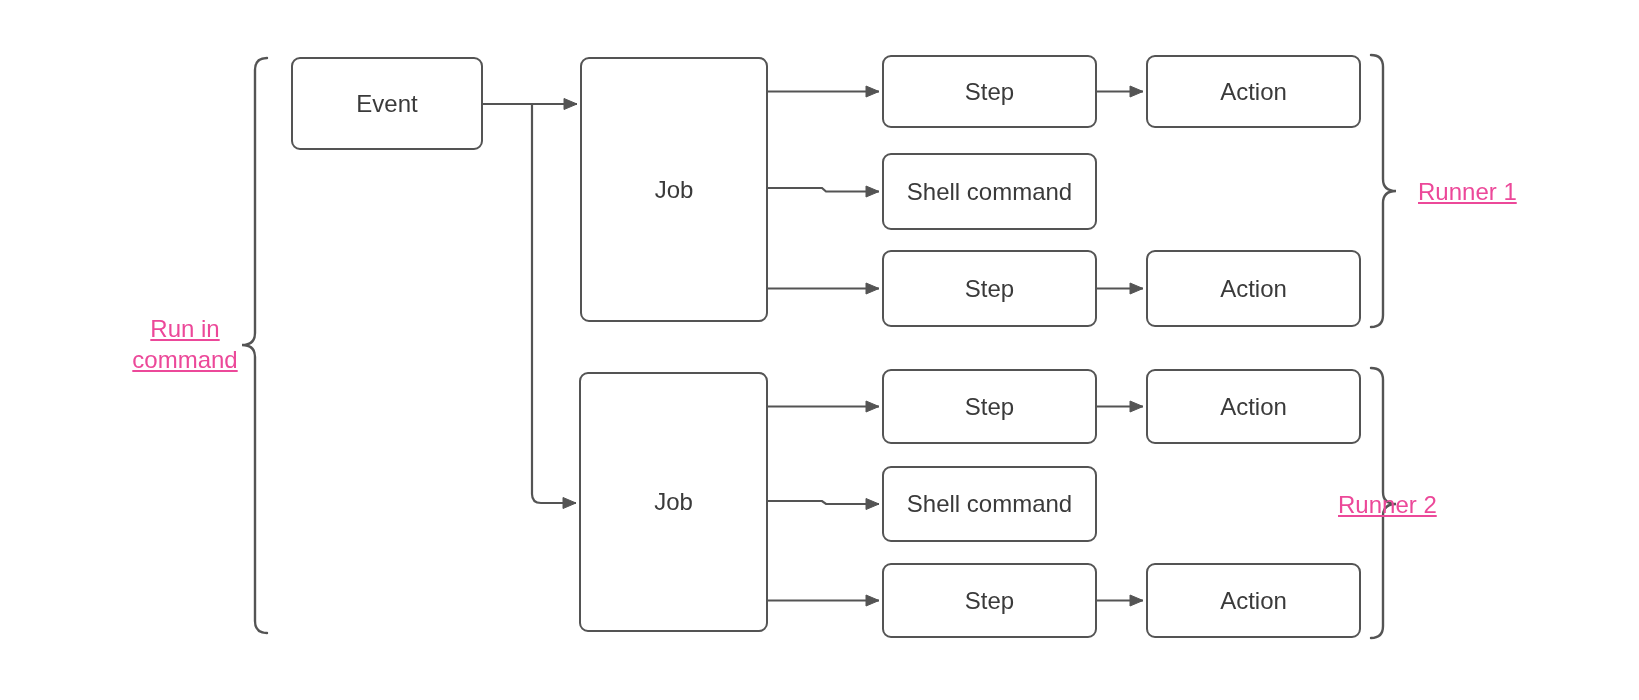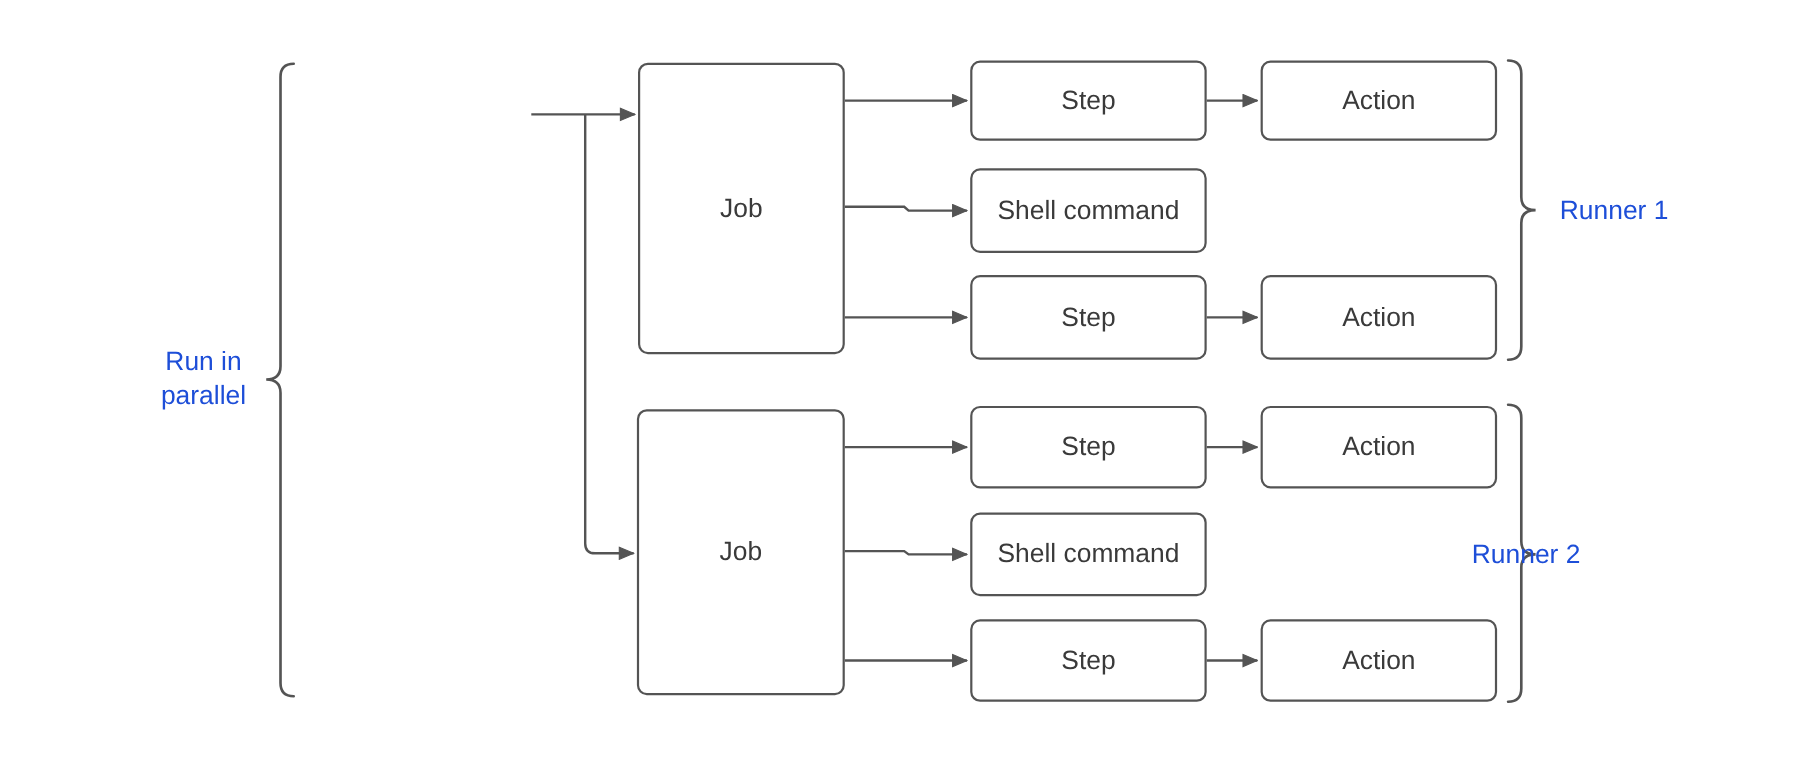--- a/index.html
+++ b/index.html
@@ -31,22 +31,23 @@
     display: flex;
     align-items: center;
     justify-content: center;
     font-size: 24px;
     color: #3a3a3a;
     white-space: nowrap;
   }
   .side-label {
     position: absolute;
     font-size: 24px;
-    color: #1d4ed8;
+    color: #ec4899;
     line-height: 30px;
+    text-decoration: underline;
   }
   #run-in-parallel-label {
     left: 110px;
     top: 313px;
     width: 150px;
     text-align: center;
     line-height: 31px;
   }
   #runner-1-label { left: 1418px; top: 177px; }
   #runner-2-label { left: 1338px; top: 490px; }
@@ -102,20 +103,23 @@
     <g fill="none" stroke="#545454" stroke-width="2.4" stroke-linecap="round">
 
       <path d="M 267 58 Q 255 58 255 70 L 255 333 Q 255 345 242 345 Q 255 345 255 357 L 255 621 Q 255 633 267 633"></path>
 
       <path d="M 1371 55 Q 1383 55 1383 67 L 1383 179 Q 1383 191 1396 191 Q 1383 191 1383 203 L 1383 315 Q 1383 327 1371 327"></path>
 
       <path d="M 1371 368 Q 1383 368 1383 380 L 1383 492 Q 1383 504 1396 504 Q 1383 504 1383 516 L 1383 626 Q 1383 638 1371 638"></path>
     </g>
   </svg>
 
+  <div class="node" id="node-event">
+    <span>Event</span>
+  </div>
 
   <div class="node" id="node-job1">
     <span>Job</span>
   </div>
 
   <div class="node" id="node-job2">
     <span>Job</span>
   </div>
 
   <div class="node" id="node-step1">
@@ -151,17 +155,17 @@
   </div>
 
   <div class="node" id="node-action3">
     <span>Action</span>
   </div>
 
   <div class="node" id="node-action4">
     <span>Action</span>
   </div>
 
-  <div class="side-label" id="run-in-parallel-label">Run in parallel</div>
+  <div class="side-label" id="run-in-parallel-label">Run in command</div>
   <div class="side-label" id="runner-1-label">Runner 1</div>
   <div class="side-label" id="runner-2-label">Runner 2</div>
 
 </div>
 
 </body></html>

